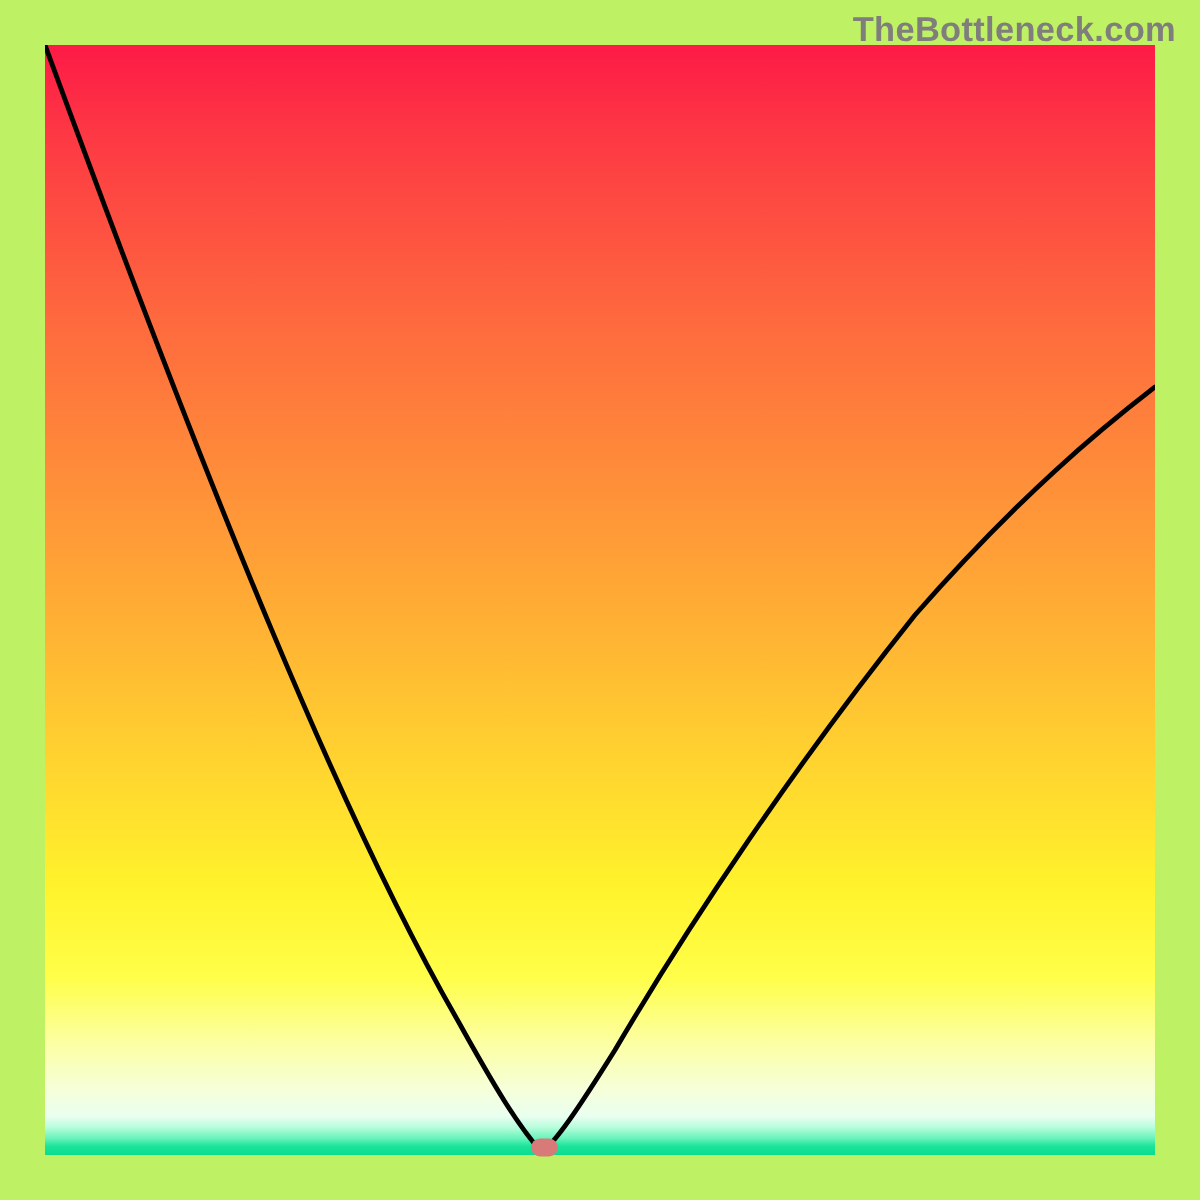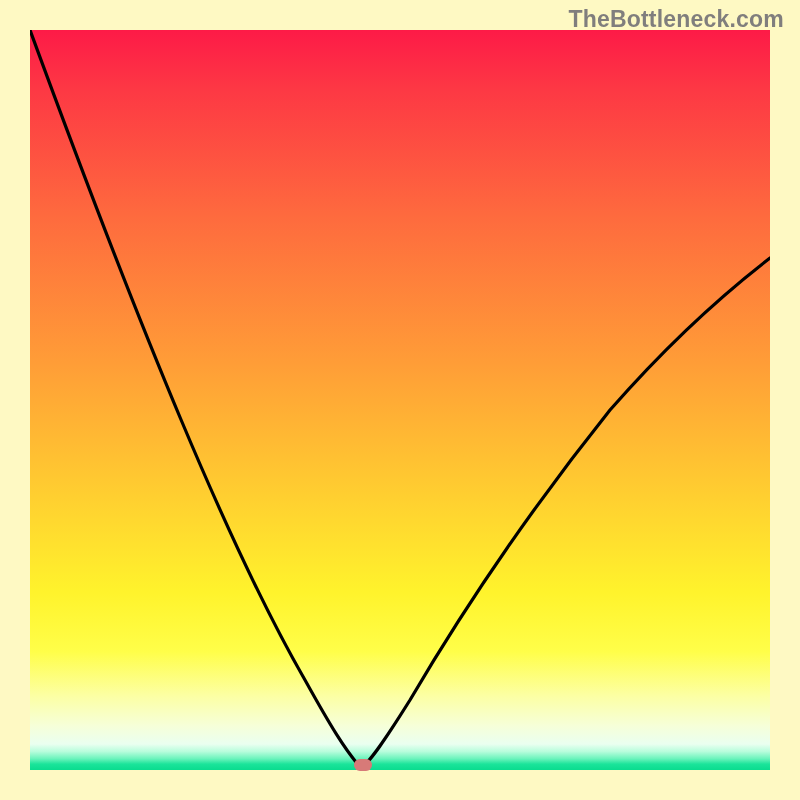--- a/index.html
+++ b/index.html
@@ -7,21 +7,21 @@
     padding: 0;
     width: 800px;
     height: 800px;
     background: #000;
     overflow: hidden;
   }
   .container {
     position: relative;
     width: 800px;
     height: 800px;
-    background: #fef9c3;
+    background: #bef264;
   }
   .watermark {
     position: absolute;
     top: 6px;
     right: 16px;
     font-family: Arial, Helvetica, sans-serif;
     font-size: 23px;
     font-weight: 600;
     color: #807e7d;
     letter-spacing: 0.2px;

